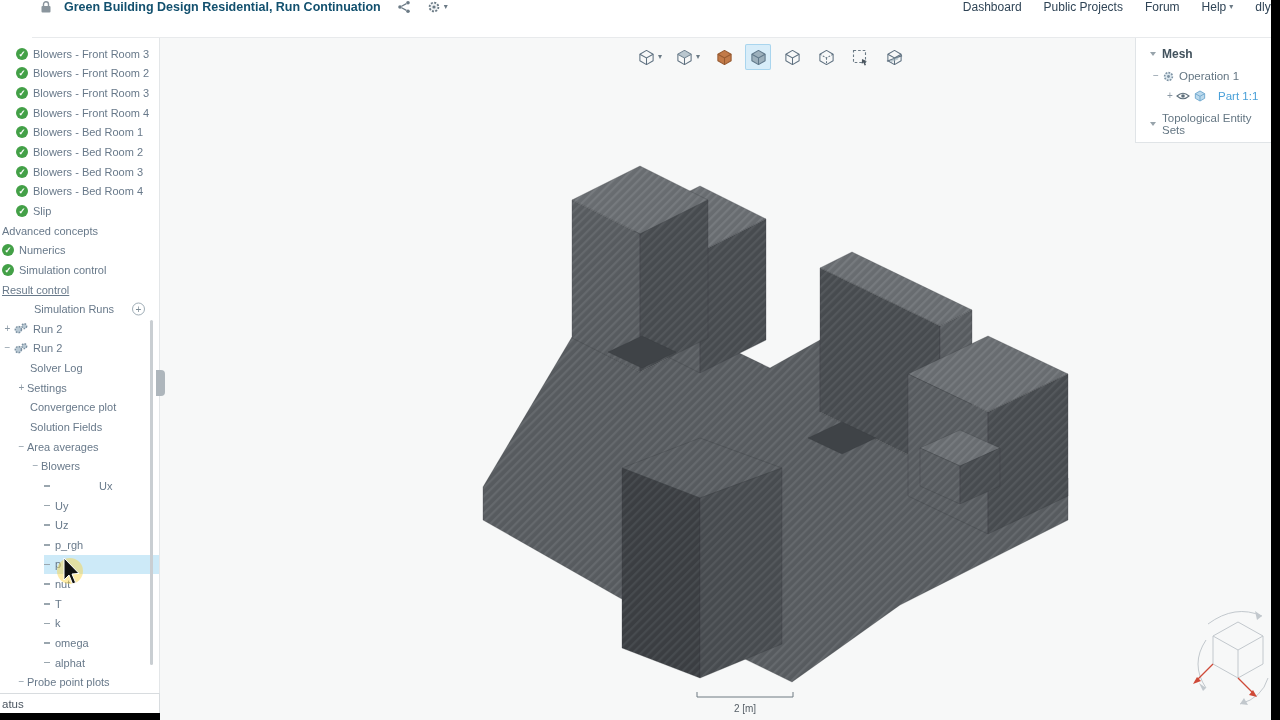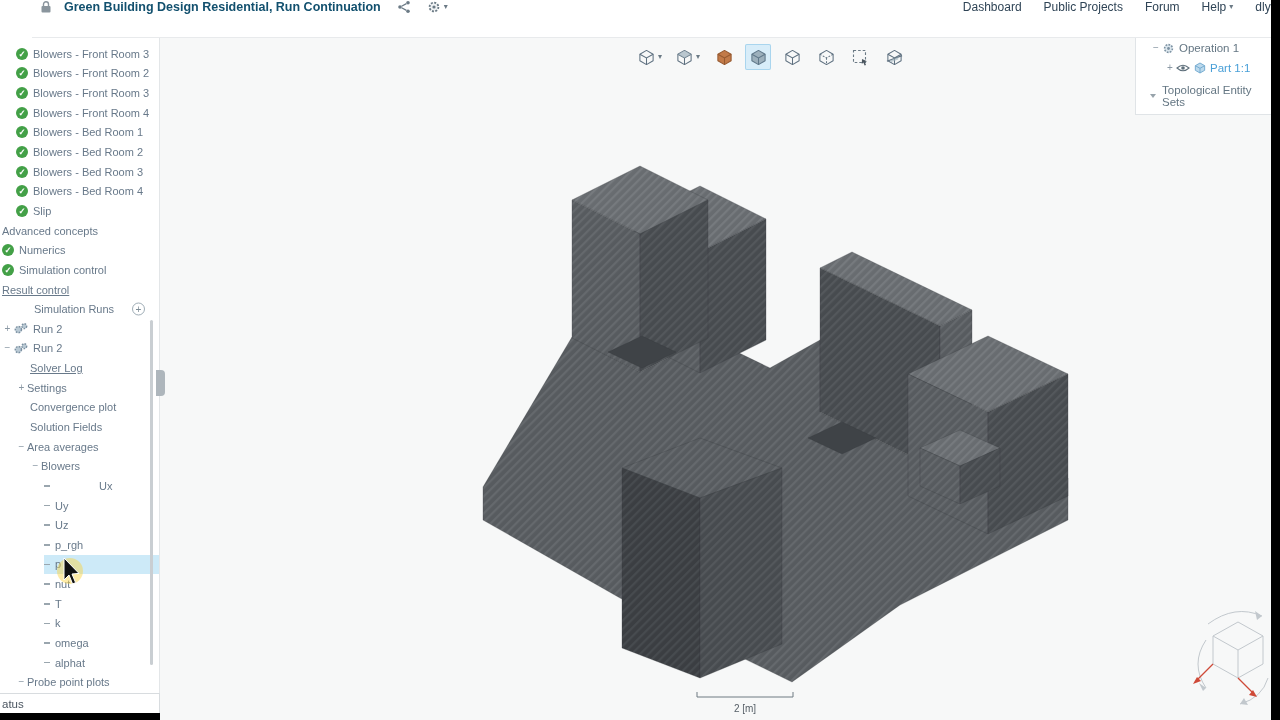--- a/index.html
+++ b/index.html
@@ -51,21 +51,21 @@
   
   .rpanel{position:absolute;left:1135px;top:38px;width:136px;background:#fff;z-index:5;
           border-left:1px solid #e0e4e7;border-bottom:1px solid #e0e4e7;box-sizing:border-box;
           padding-bottom:8px;}
   .rp-header{display:flex;align-items:center;padding:9px 0 5px 14px;font-size:12px;
              font-weight:bold;color:#42525d;}
   .rp-row{display:flex;align-items:center;height:20px;font-size:11.5px;color:#647683;}
   .rp-row .exp{width:12px;}
   .tri-down{width:0;height:0;border-left:3.5px solid transparent;border-right:3.5px solid transparent;
             border-top:4.5px solid #97a3ab;margin-right:6px;flex:none;}
-  .part-label{color:#4aa0d8;}
+  .part-label{color:#4aa0d8;margin-left:8px;}
   .topo{margin-top:8px;}
   .rp-ico{display:flex;margin-right:4px;flex:none;}
   
   .cursor{position:absolute;left:54px;top:553px;width:36px;height:36px;z-index:9;pointer-events:none;}
 </style>
 </head>
 <body>
 
 <div class="header">
   <span class="lock">
@@ -171,21 +171,21 @@
       <div class="tree-row" style="padding-left: 2px;">
         <span class="exp">−</span>
         <span class="gearsico">
           <svg width="16" height="13" viewBox="0 0 16 13">
             <circle cx="5.4" cy="7.6" r="3.1" fill="#b9c9d4" stroke="#7b90a1" stroke-width="1.5" stroke-dasharray="1.7 1.2"></circle>
             <circle cx="11.3" cy="4.2" r="2.4" fill="#b9c9d4" stroke="#7b90a1" stroke-width="1.4" stroke-dasharray="1.5 1.1"></circle>
           </svg>
         </span>
         <span class="lbl">Run 2</span>
       </div>
-      <div class="tree-row" style="padding-left: 30px; text-decoration: underline;">
+      <div class="tree-row" style="padding-left: 30px;">
         <span class="lbl">Solver Log</span>
       </div>
       <div class="tree-row" style="padding-left: 16px;">
         <span class="exp">+</span>
         <span class="lbl">Settings</span>
       </div>
       <div class="tree-row" style="padding-left: 30px;">
         <span class="lbl">Convergence plot</span>
       </div>
       <div class="tree-row" style="padding-left: 30px;">
@@ -397,20 +397,24 @@
             <line x1="1" y1="13" x2="17" y2="7" stroke="#5f7180" stroke-width="1.3"></line>
             <path d="M5 11.6L13 8.6L13 11L5 14Z" fill="#9fb2bd" opacity="0.6"></path>
           </svg>
         </span>
       </div>
     </div>
   <div class="collapse-tab"></div>
 </div>
 
 <div class="rpanel">
+  <div class="rp-header">
+    <span class="tri-down"></span>
+    <span>Mesh</span>
+  </div>
   <div class="rp-row" style="padding-left:14px">
     <span class="exp">−</span>
     <span class="rp-ico">
       <svg width="13" height="13" viewBox="0 0 14 14">
           <circle cx="7" cy="7" r="4.2" fill="#dce7ee" stroke="#7b90a1" stroke-width="1.7" stroke-dasharray="1.9 1.3"></circle>
           <circle cx="7" cy="7" r="1.5" fill="#7b90a1"></circle>
         </svg>
     </span>
     <span>Operation 1</span>
   </div>

